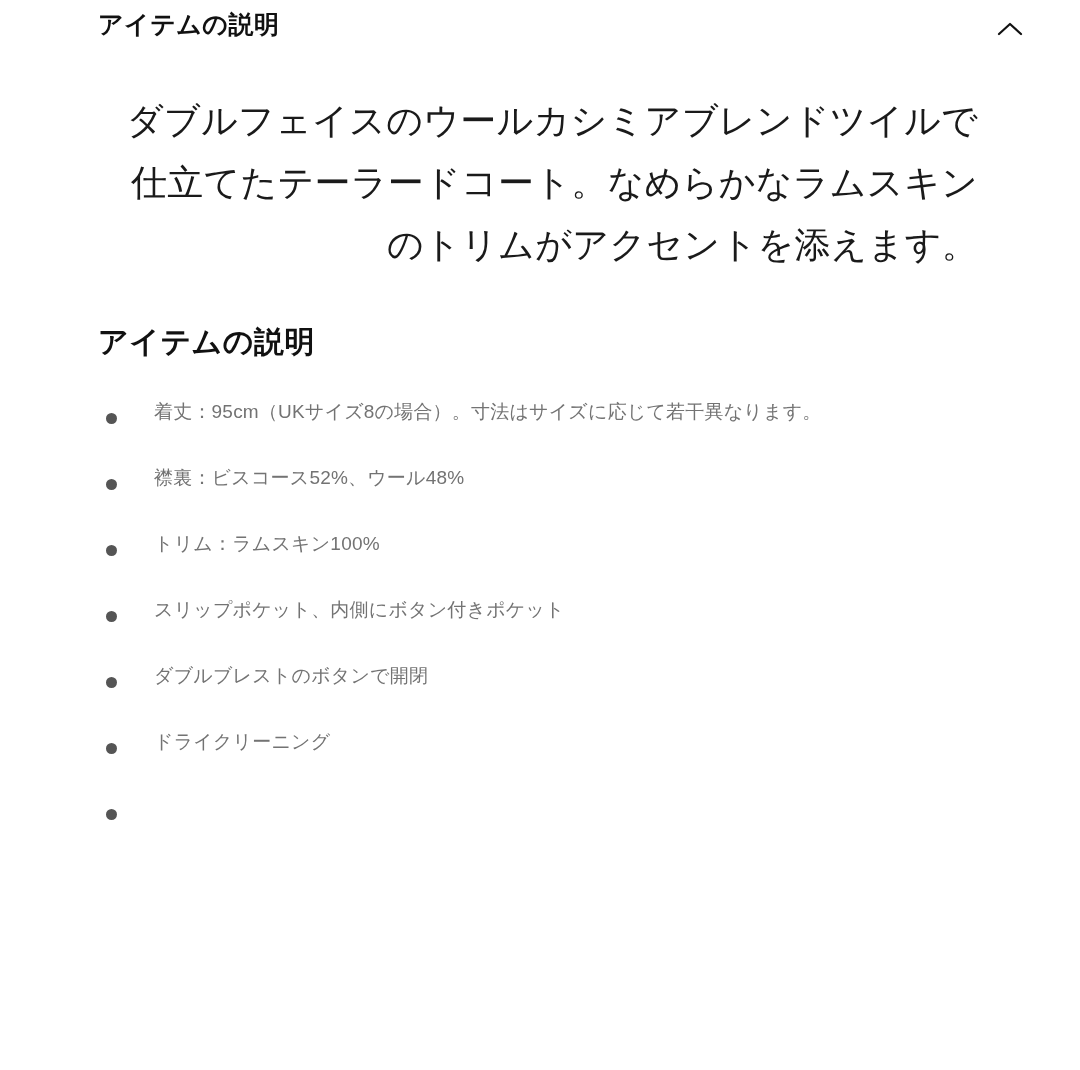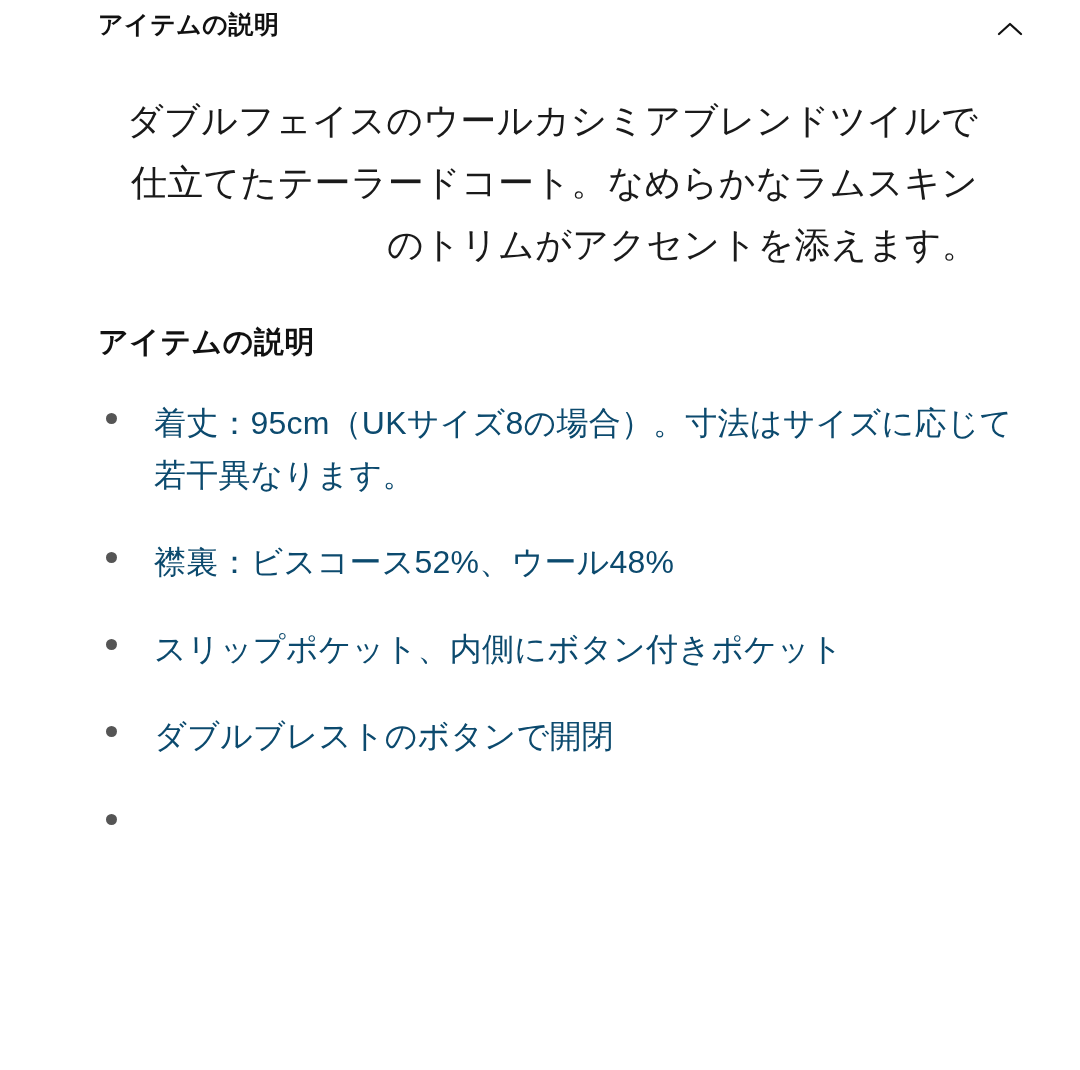--- a/index.html
+++ b/index.html
@@ -70,23 +70,23 @@
   }
   ul.spec-list {
     list-style: none;
     margin: 34px 0 0 0;
     padding: 0;
   }
   ul.spec-list li {
     position: relative;
     padding-left: 56px;
     margin-bottom: 35px;
-    font-size: 32px;
+    font-size: 19px;
     line-height: 1.63;
-    color: #0c4a6e;
+    color: #737373;
     letter-spacing: 0.2px;
     max-width: 860px;
   }
   ul.spec-list li::before {
     content: "";
     position: absolute;
     left: 8px;
     top: 16px;
     width: 11px;
     height: 11px;
@@ -120,21 +120,23 @@
       </button>
     </div>
 
     <p class="desc">ダブルフェイスのウールカシミアブレンドツイルで仕立てたテーラードコート。なめらかなラムスキンのトリムがアクセントを添えます。</p>
 
     <h3 class="subsection-title">アイテムの説明</h3>
 
     <ul class="spec-list">
       <li><span>着丈：95cm（UKサイズ8の場合）。寸法はサイズに応じて若干異なります。</span></li>
       <li><span>襟裏：ビスコース52%、ウール48%</span></li>
+      <li><span>トリム：ラムスキン100%</span></li>
       <li><span>スリップポケット、内側にボタン付きポケット</span></li>
       <li><span>ダブルブレストのボタンで開閉</span></li>
+      <li><span>ドライクリーニング</span></li>
       <li></li>
     </ul>
 
   </div>
 
   <div class="fade-bottom"></div>
 </div>
 
 </body></html>

